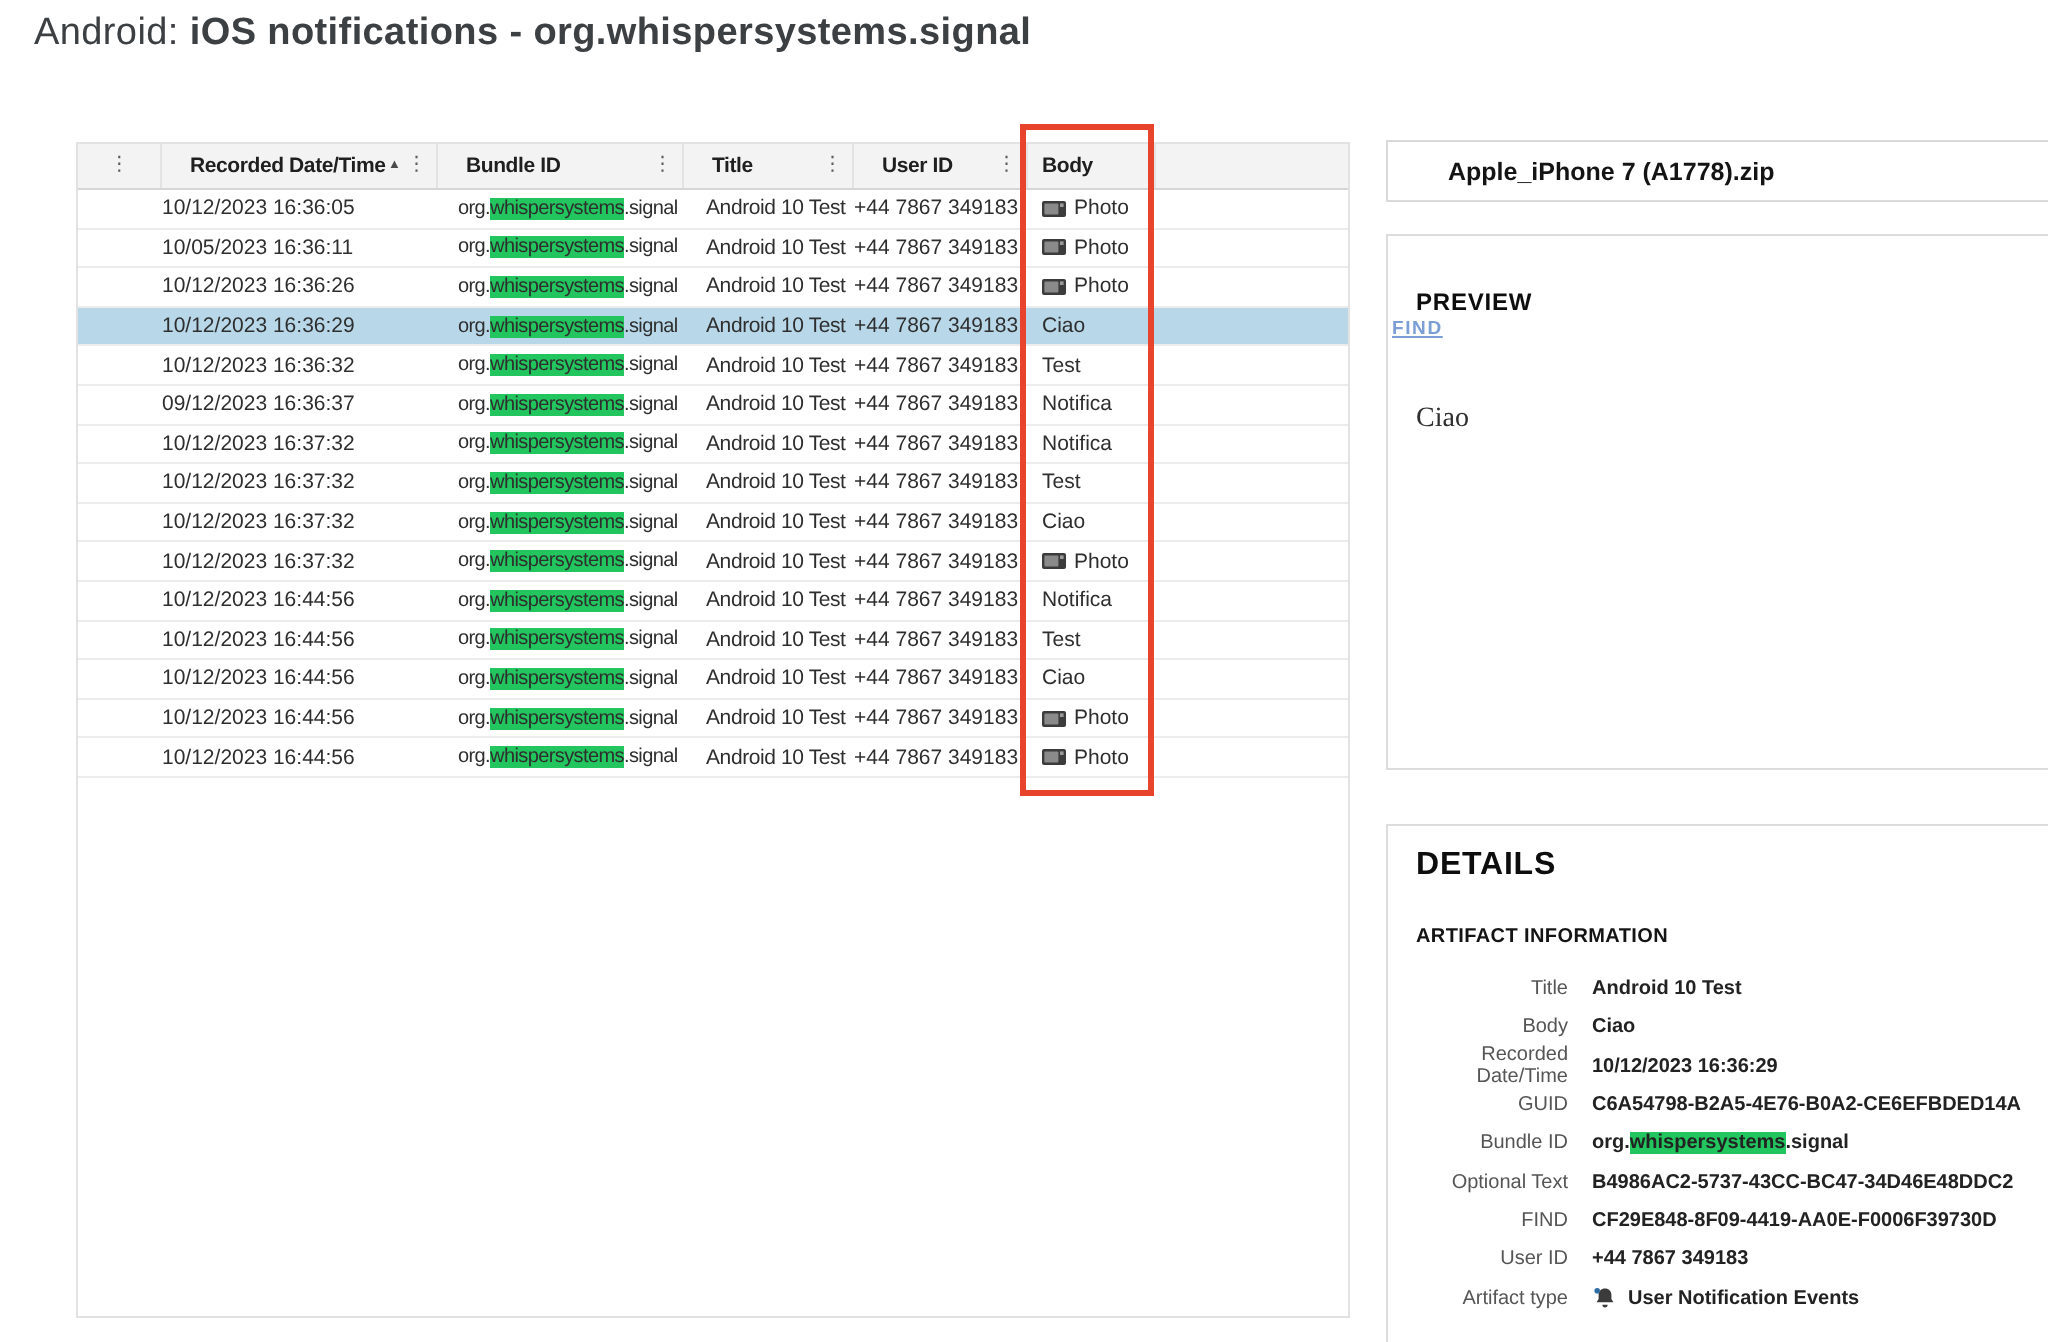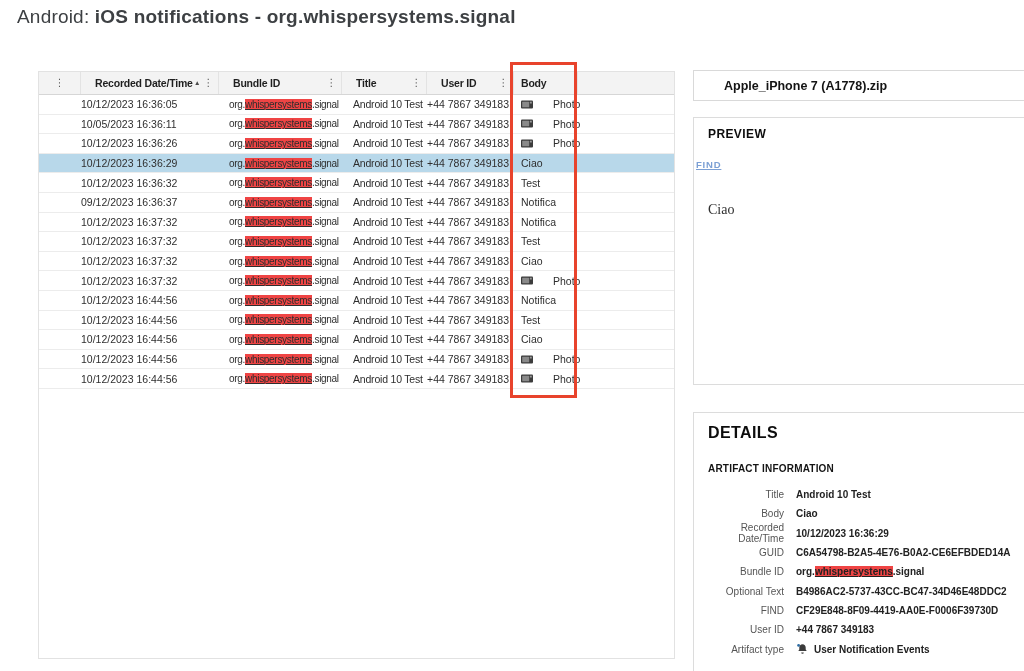--- a/index.html
+++ b/index.html
@@ -34,37 +34,37 @@
 
   .t-body { flex:1; overflow:hidden; }
   .tr { display:flex; height:19.6px; flex:none; align-items:center; border-bottom:1px solid #ececec; background:#fff; }
   .tr.selected { background:#b8d8ea; }
   .td { flex:none; white-space:nowrap; overflow:visible; }
   .td-menu   { width:42px; }
   .td-date   { width:138px; text-align:left; padding-right:11px; }
   .td-bundle { width:123px; padding-left:10px; font-size:10px; letter-spacing:-.3px; }
   .td-title  { width:85px; padding-left:11px; letter-spacing:-.2px; }
   .td-user   { width:87px; text-align:right; padding-right:12px; }
-  .td-body   { width:64px; padding-left:7px; display:flex; align-items:center; gap:20px; }
-  mark.hl, span.hl { background:#ef4444; color:inherit;text-decoration:underline; }
+  .td-body   { width:64px; padding-left:7px; display:flex; align-items:center; gap:4px; }
+  mark.hl, span.hl { background:#22c55e; color:inherit; }
   .cam { flex:none; display:inline-flex; }
 
   
   .red-box { position:absolute; border:3px solid #e8432c; background:transparent; pointer-events:none; }
   .red-box.body-col { left:510px; top:62px;  width:67px;  height:336px; }
   .red-box.preview  { left:696px; top:119px; width:132px; height:138px; }
 
   
   .zip-box { position:absolute; left:693px; top:70px; width:340px; height:31px;
              border:1px solid #d9d9d9; background:#fff; display:flex; align-items:center;
              padding-left:30px; font-size:12.5px; font-weight:700; color:#141414; }
 
   .preview-box { position:absolute; left:693px; top:117px; width:340px; height:268px;
                  border:1px solid #dcdcdc; background:#fff; }
-  .preview-heading { position:absolute; left:14px; top:9px; font-size:12px; font-weight:700;
+  .preview-heading { position:absolute; left:14px; top:26px; font-size:12px; font-weight:700;
                      color:#0d0d0d; letter-spacing:.4px; }
   .find-link { position:absolute; left:2px; top:41px; font-size:9.5px; font-weight:700;
                color:#7b9fd4; letter-spacing:.8px; cursor:pointer;text-decoration:underline; }
   .preview-content { position:absolute; left:14px; top:84px; font-family:"Liberation Serif", serif;
                      font-size:14px; color:#2f2f2f; }
 
   .details-box { position:absolute; left:693px; top:412px; width:340px; height:300px;
                  border:1px solid #dcdcdc; background:#fff; }
   .details-heading { position:absolute; left:14px; top:11px; font-size:16px; font-weight:700;
                      color:#0d0d0d; letter-spacing:.4px; }

